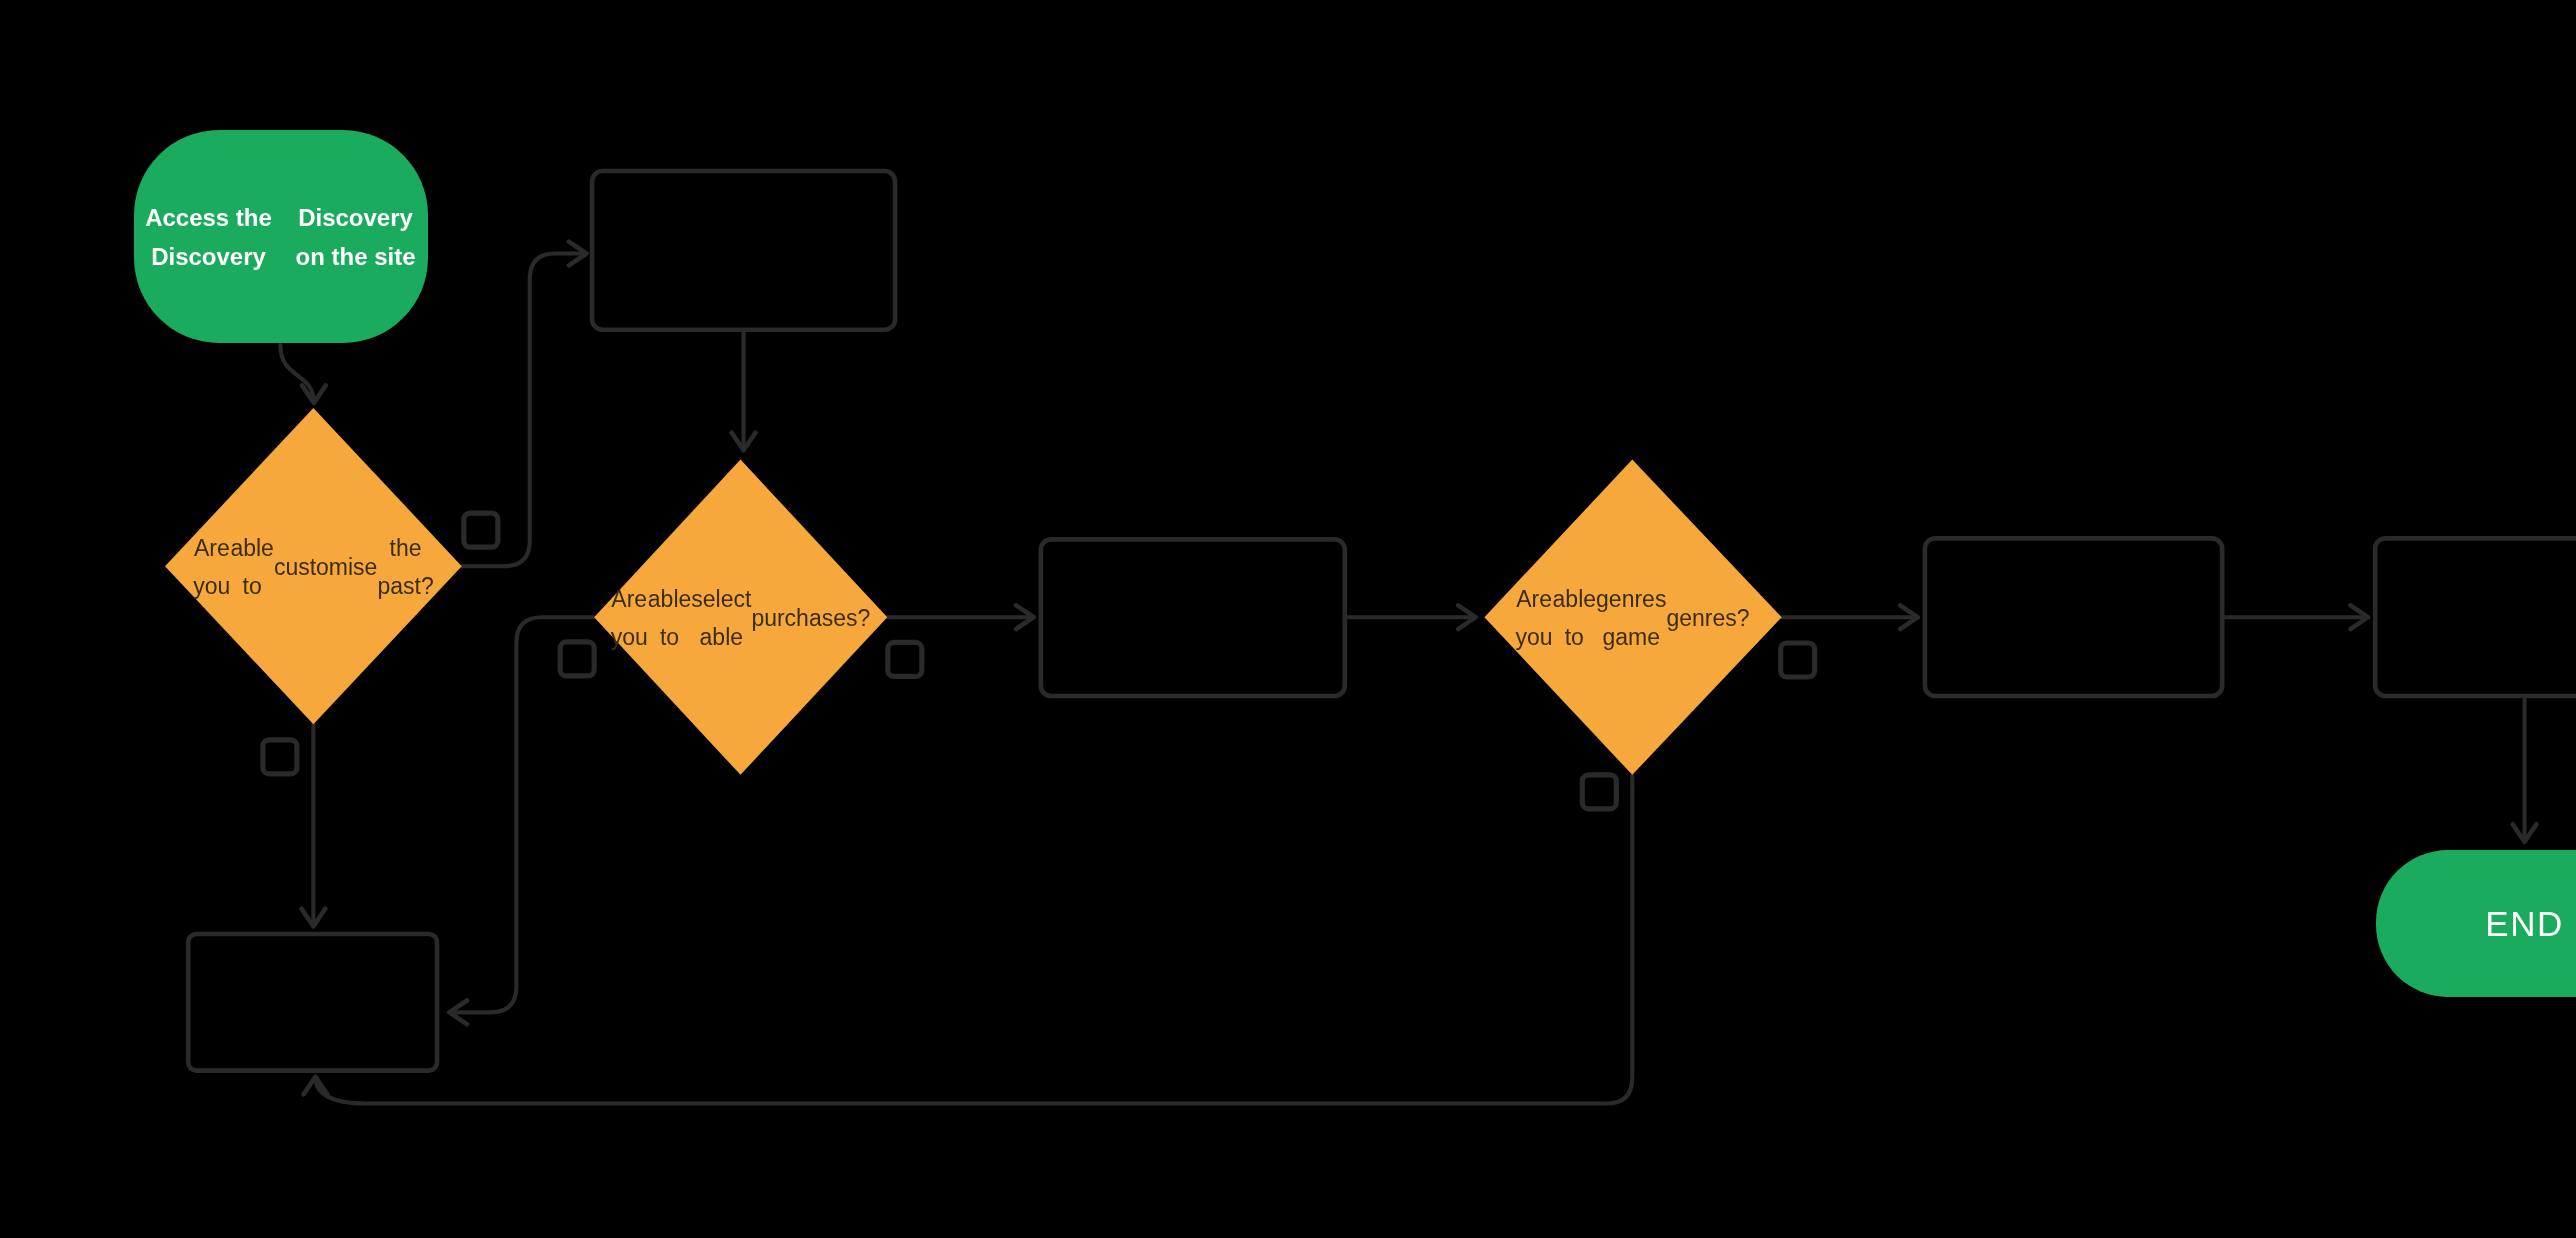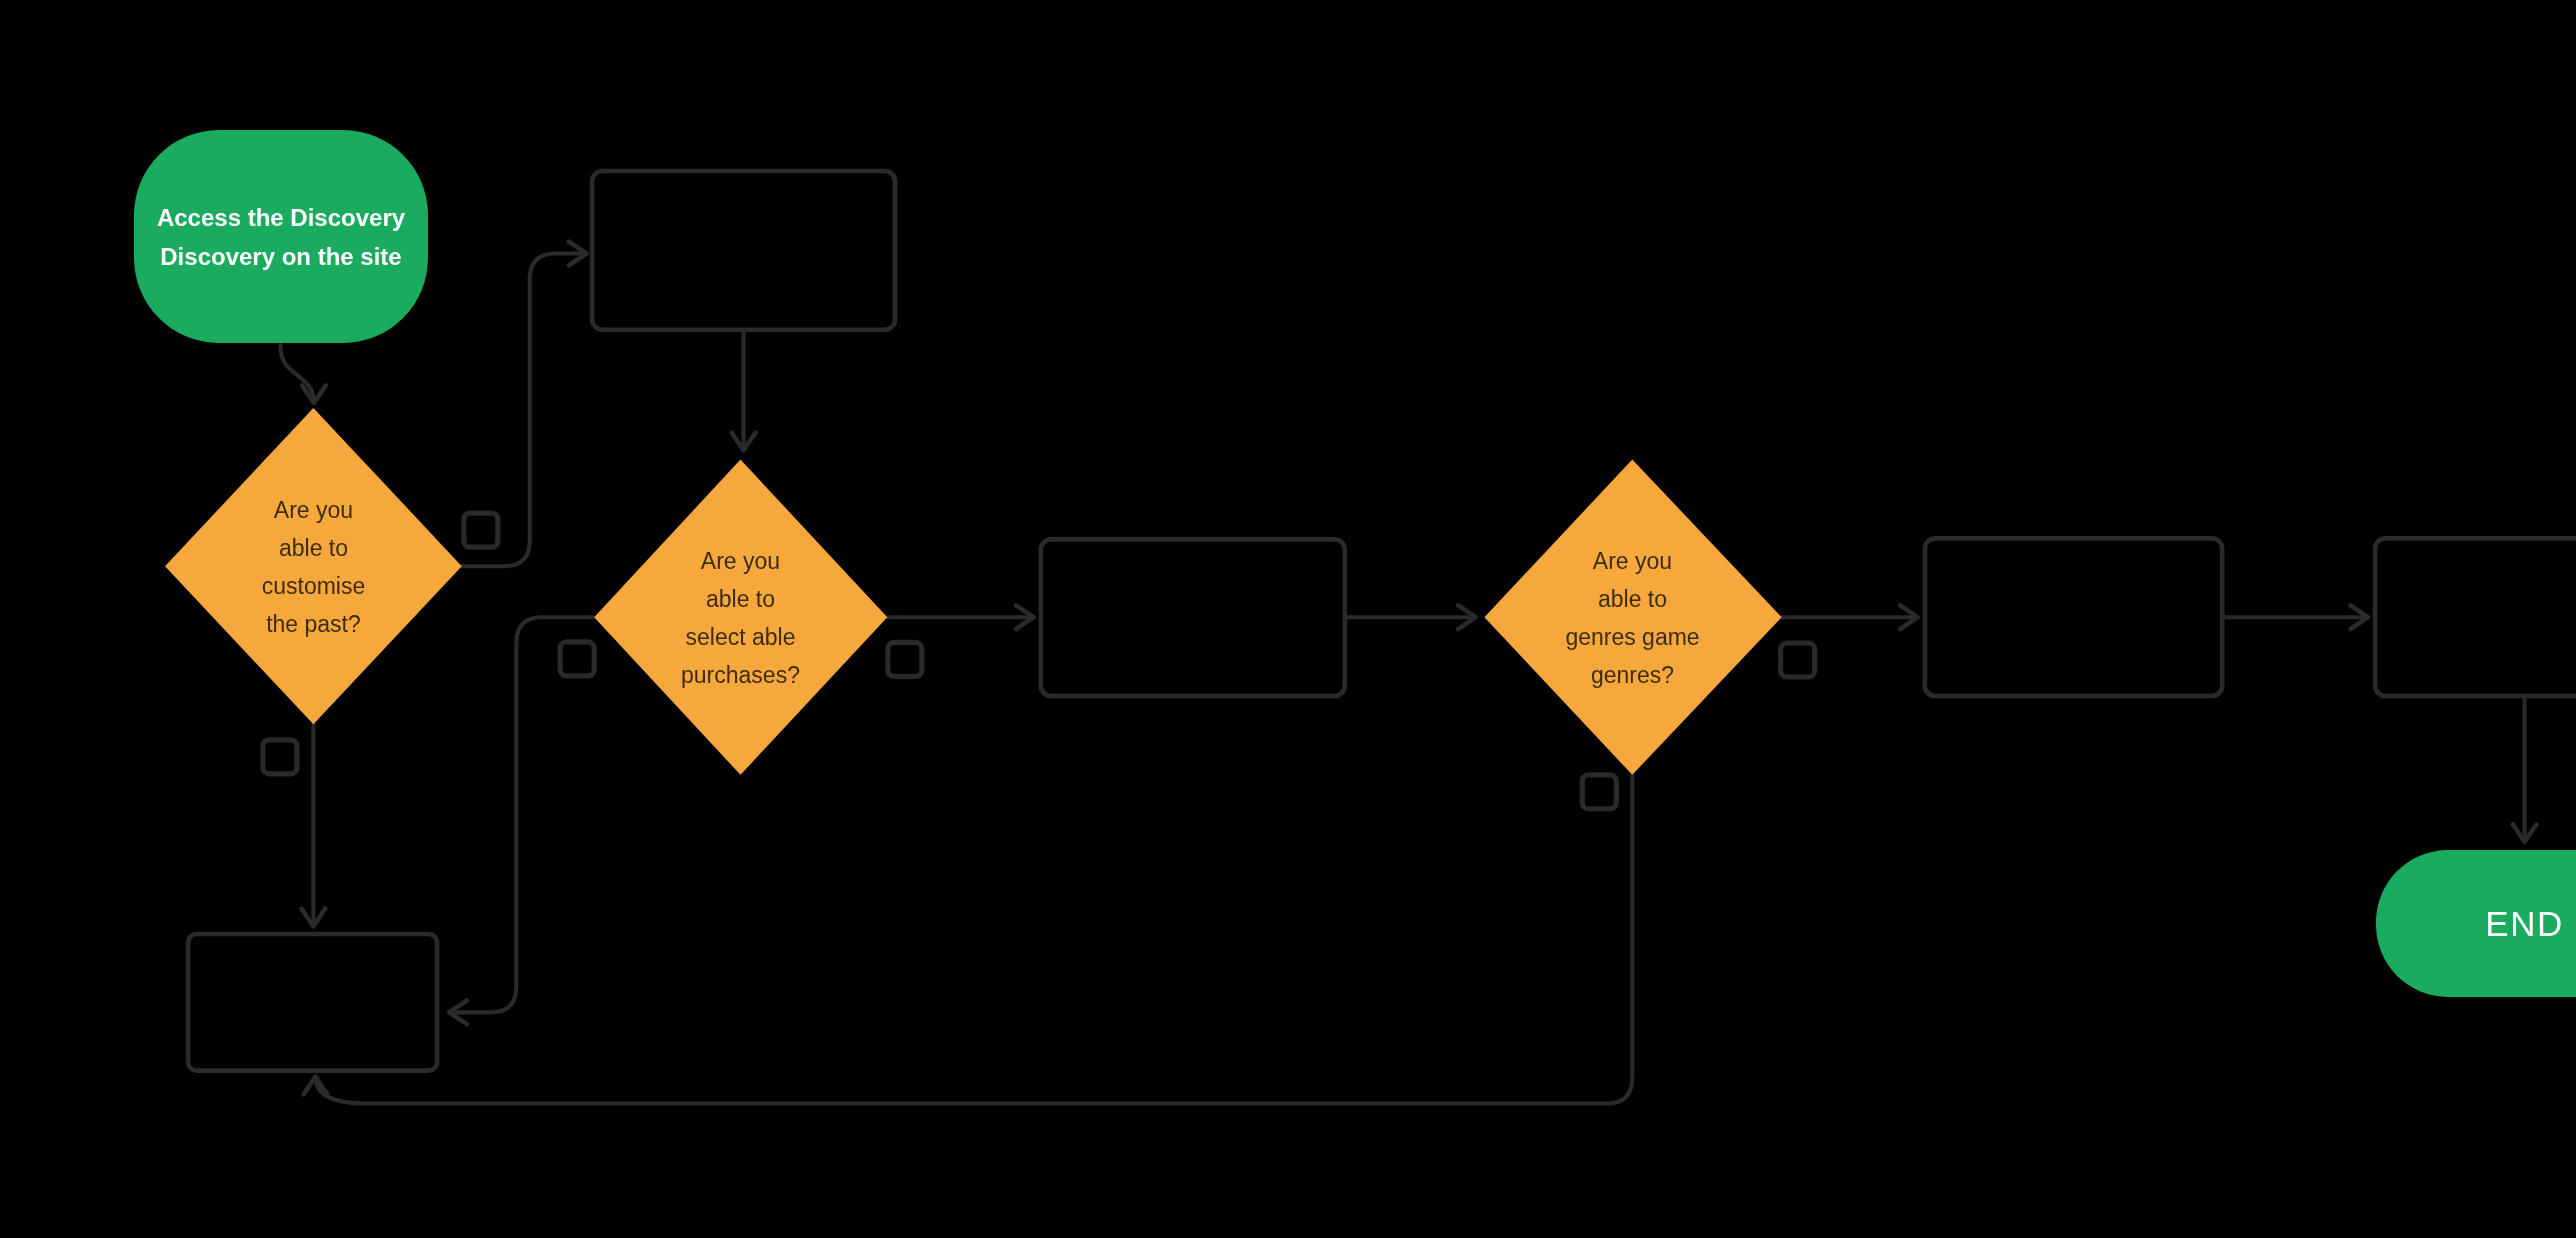--- a/index.html
+++ b/index.html
@@ -4,27 +4,27 @@
 <style>
   html,body{margin:0;padding:0;background:var(--background,#000);}
   body{width:2805px;height:1238px;position:relative;overflow:hidden;
        font-family:"Liberation Sans","DejaVu Sans",sans-serif;}
   .canvas{position:absolute;inset:0;}
   svg{position:absolute;left:0;top:0;}
   .edge{stroke:var(--connector,#2A2A2A);stroke-width:8;fill:none;stroke-linecap:round;}
   .shape-rect{stroke:var(--connector,#2A2A2A);stroke-width:9;fill:none;}
   .lbl-sq{stroke:var(--connector,#2A2A2A);stroke-width:10;fill:none;}
   .diamond{fill:var(--node_orange,#F7A83C);stroke:none;}
-  .terminator{position:absolute;display:flex;flex-direction:column;align-items:center;justify-content:center;
+  .terminator{position:absolute;display:flex;flex-direction:row;align-items:center;justify-content:center;
       background:var(--node_green,#1BAB5F);color:var(--text_on_green,#fff);text-align:center;}
   .start-node{left:134px;top:130px;width:294px;height:213px;border-radius:85px;
       font-size:24px;line-height:39px;font-weight:600;}
   .end-node{left:2376px;top:850px;width:297px;height:147px;border-radius:72px;
       font-size:35px;font-weight:500;letter-spacing:1.5px;}
-  .diamond-label{position:absolute;width:165px;height:165px;display:flex;flex-direction:column;
+  .diamond-label{position:absolute;width:165px;height:165px;display:flex;flex-direction:row;
       align-items:center;justify-content:center;text-align:center;color:var(--text_on_orange,#3C2D10);
       font-size:23px;line-height:38px;font-weight:500;pointer-events:none;}
   .d1-label{left:231px;top:484px;}
   .d2-label{left:658px;top:535px;}
   .d3-label{left:1550px;top:535px;}
 </style>
 </head>
 <body>
 
 <div class="canvas">

